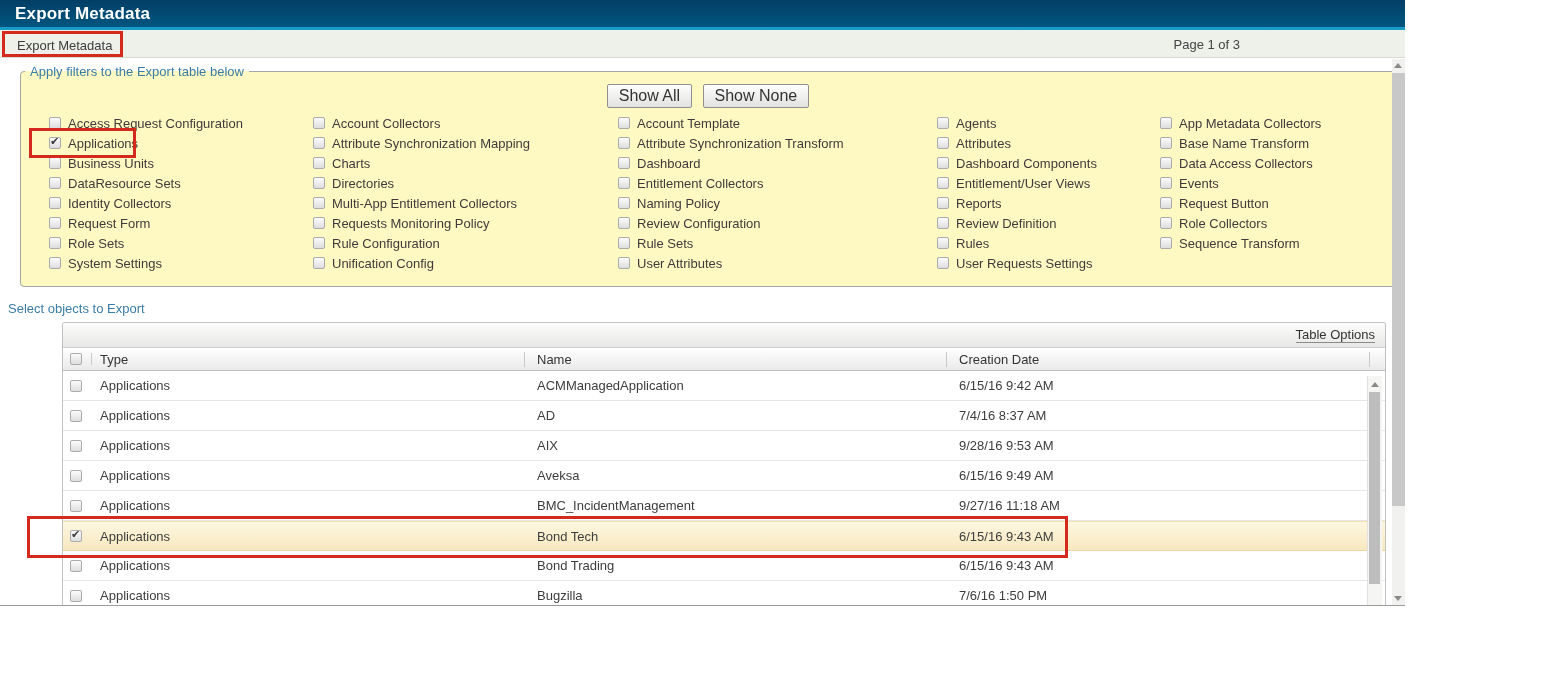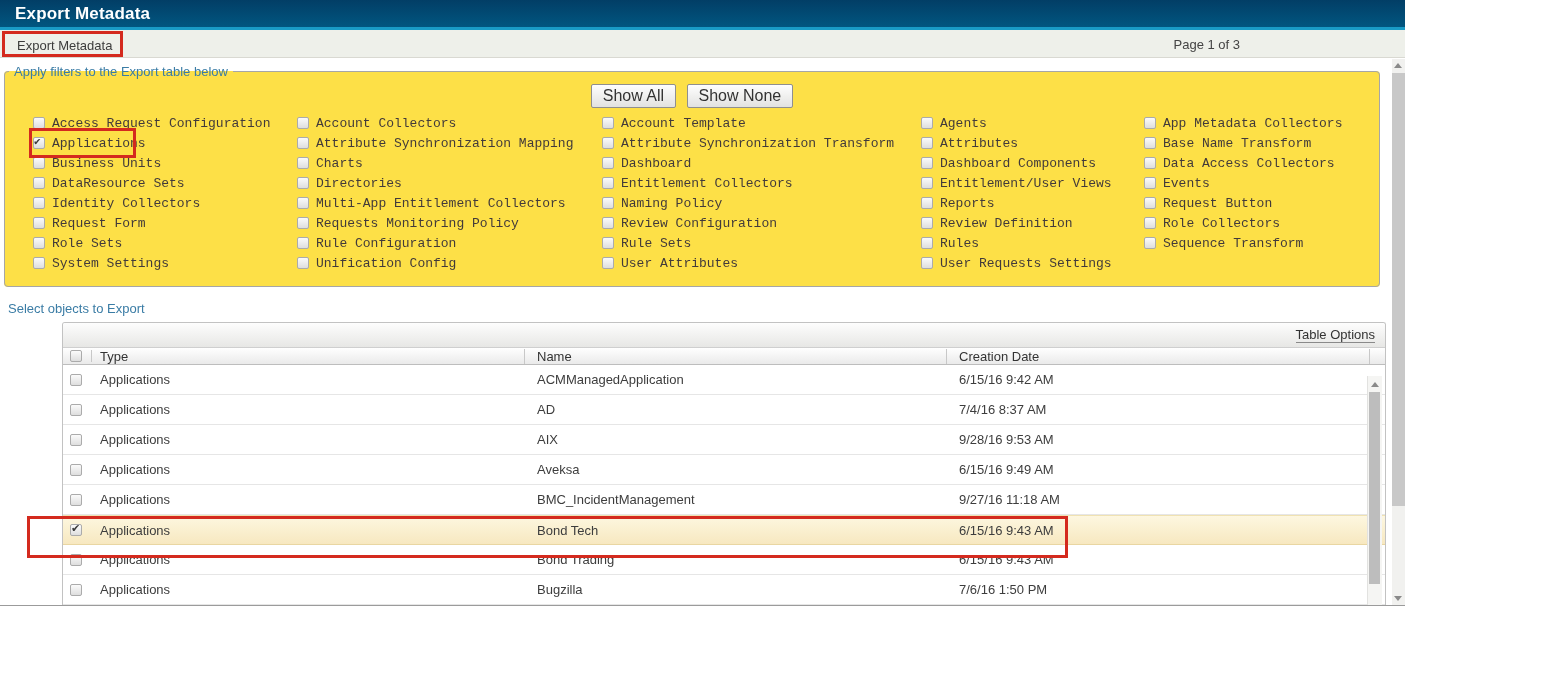--- a/index.html
+++ b/index.html
@@ -24,35 +24,35 @@
     background:#eef0ea;border-bottom:1px solid #d9d9d2;box-sizing:border-box;
   }
   .tab{
     position:absolute;left:9px;top:6px;font-size:13px;color:#3c3c3c;padding:2px 8px;
   }
   .page-indicator{
     position:absolute;right:165px;top:7px;font-size:13px;color:#444;
   }
   
   fieldset.filters{
-    position:absolute;left:4px;top:64px;width:1374px;height:223px;
+    position:absolute;left:20px;top:64px;width:1374px;height:223px;
     border:1px solid #a6a6a6;border-radius:4px;margin:0;padding:0 0 0 0;
-    box-sizing:border-box;background:#fde047;
+    box-sizing:border-box;background:#fef9c3;
   }
   fieldset.filters legend{
     margin-left:4px;padding:0 5px;font-size:13px;color:var(--c-caption,#3a7ca5);
   }
   .filter-buttons{text-align:center;margin-top:5px;height:22px;}
   .btn{
     font-family:"Liberation Sans",sans-serif;font-size:16px;color:#333;
     padding:2px 11px;margin:0 3px;
     background:linear-gradient(#fefefe,#e2e2e0);
     border:1px solid #8f8f8f;border-radius:2px;cursor:pointer;
   }
-  .filter-grid{display:flex;padding:7px 0 0 28px;font-family:Liberation Mono, monospace;}
+  .filter-grid{display:flex;padding:7px 0 0 28px;}
   .filter-col{display:flex;flex-direction:column;}
   .filter-col:nth-child(1){width:264px;}
   .filter-col:nth-child(2){width:305px;}
   .filter-col:nth-child(3){width:319px;}
   .filter-col:nth-child(4){width:223px;}
   .filter-col:nth-child(5){width:235px;text-align:right;}
   .filter-item{
     height:20px;display:flex;align-items:center;gap:7px;
     font-size:13px;color:#423a3a;cursor:pointer;white-space:nowrap;
   }
@@ -78,21 +78,21 @@
   }
   .options-bar{
     height:25px;background:linear-gradient(#fdfdfd,#e7e7e5);
     border-bottom:1px solid #cfcfcf;text-align:right;box-sizing:border-box;
   }
   .table-options{
     display:inline-block;margin:4px 10px 0 0;font-size:13px;color:#333;
     border-bottom:1px solid #8a8a8a;cursor:pointer;
   }
   .thead{
-    display:flex;height:17px;box-sizing:border-box;
+    display:flex;height:23px;box-sizing:border-box;
     background:linear-gradient(#ffffff,#eaeaea);
     border-bottom:1px solid #bdbdbd;
     align-items:center;
   }
   .th{
     box-sizing:border-box;border-right:1px solid #c8c8c8;
     display:flex;align-items:center;font-size:13px;color:#333;
   }
   .col-cb{width:29px;justify-content:flex-start;padding-left:7px;}
   .col-type{width:433px;padding-left:8px;}

